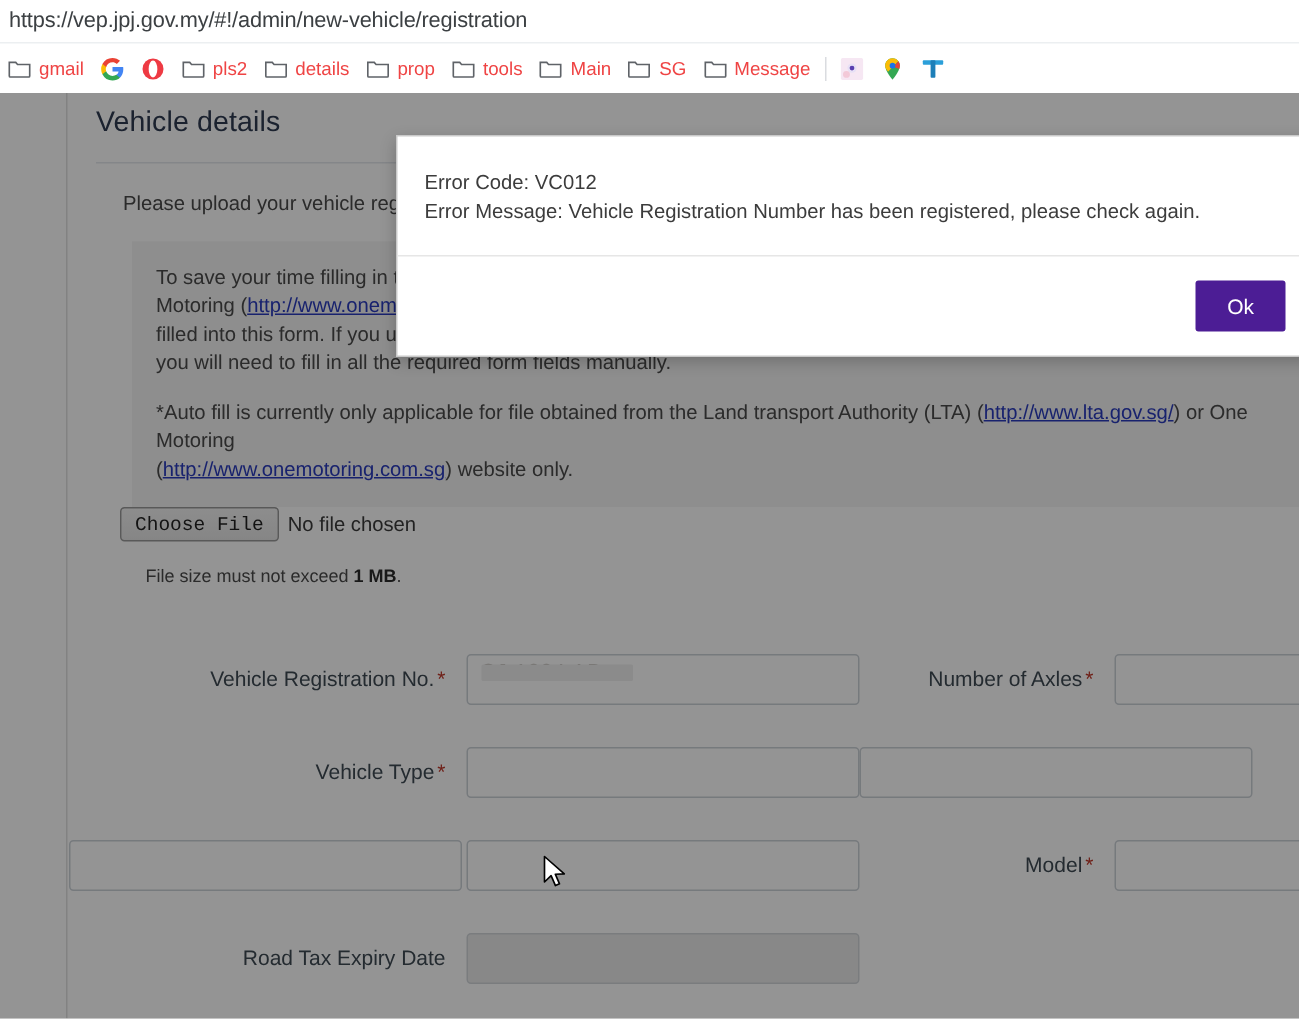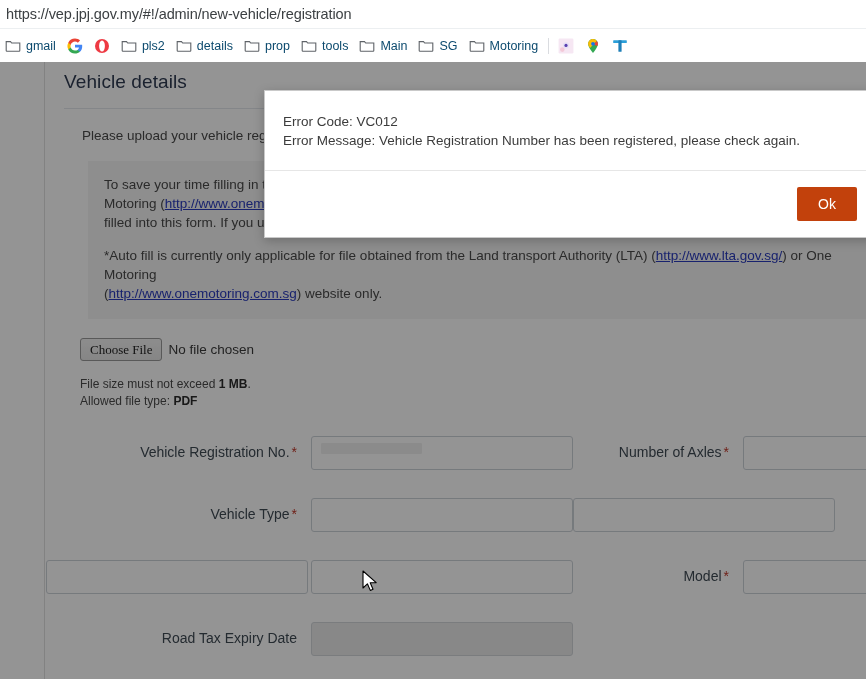--- a/index.html
+++ b/index.html
@@ -26,21 +26,21 @@
   #bookmarks-bar {
     position: absolute; left: 0; top: 28px; width: 866px; height: 34px;
     display: flex; align-items: center; gap: 0px;
     background: #ffffff;
     border-top: 1px solid #eceff1;
     overflow: hidden;
   }
   .bm {
     display: flex; align-items: center; gap: 5px;
     padding: 3px 6px 3px 5px;
-    font-size: 12.5px; color: #0c4a6e;
+    font-size: 12.5px; color: #ef4444;
     white-space: nowrap; border-radius: 4px;
     flex: 0 0 auto;
   }
   .bm-ico { width: 16px; height: 16px; flex: 0 0 16px; display:block; }
   #bm-divider { width: 1px; height: 16px; background: #dadce0; margin: 0 4px; flex:0 0 1px;}
 
   
   #page-viewport {
     position: absolute; left: 0; top: 62px; width: 866px; height: 617px;
     overflow: hidden;
@@ -81,30 +81,30 @@
   }
   #info-box p { margin: 0 0 14px 0; }
   #info-box p:last-child { margin-bottom: 0; }
   a.inline-link { color: #2a3bbd; text-decoration: underline; }
 
   #file-row {
     position: absolute; left: 34px; top: 276px;
     display: flex; align-items: center; gap: 6px;
   }
   #choose-file-btn {
-    font-family: Liberation Serif, serif;
+    font-family: Liberation Mono, monospace;
     font-size: 13px; color: #222;
     background: linear-gradient(#f3f3f3,#e6e6e6);
     border: 1px solid #9a9a9a; border-radius: 3px;
     padding: 3px 9px; line-height: 15px;
   }
   #no-file-text { font-size: 13.5px; color: #3b3b3b; }
 
   #file-hints {
-    position: absolute; left: 34px; top: 314px;
+    position: absolute; left: 51px; top: 314px;
     font-size: 12px; color: #4a4a4a; line-height: 17px;
   }
   #file-hints b { font-weight: 700; color: #2b2b2b; }
 
   
   #form-grid {
     position: absolute; left: 0px; top: 368px; right: -180px;
     display: grid;
     grid-template-columns: 265px 262px 170px 262px;
     column-gap: 0px; row-gap: 0px;
@@ -242,21 +242,21 @@
       <div class="bm">
         <svg viewBox="0 0 16 16" class="bm-ico">
           <path d="M1.2 3.6h4.3l1.2 1.4h8.1v7.6a.7.7 0 0 1-.7.7H1.9a.7.7 0 0 1-.7-.7z" fill="none" stroke="#5f6368" stroke-width="1.1"></path>
         </svg>
         <span>SG</span>
       </div>
       <div class="bm">
         <svg viewBox="0 0 16 16" class="bm-ico">
           <path d="M1.2 3.6h4.3l1.2 1.4h8.1v7.6a.7.7 0 0 1-.7.7H1.9a.7.7 0 0 1-.7-.7z" fill="none" stroke="#5f6368" stroke-width="1.1"></path>
         </svg>
-        <span>Motoring</span>
+        <span>Message</span>
       </div>
       <div id="bm-divider"></div>
       <div class="bm">
         <svg viewBox="0 0 16 16" class="bm-ico">
           <rect x="0.6" y="0.6" width="14.8" height="14.8" rx="1.2" fill="#f6e7f3"></rect>
           <circle cx="8" cy="7.4" r="3.1" fill="#e7e0f5"></circle>
           <circle cx="8" cy="7.4" r="1.6" fill="#5a3fb0"></circle>
           <circle cx="4.3" cy="11.6" r="2.3" fill="#f3c9d8"></circle>
         </svg>
       </div>
@@ -288,38 +288,36 @@
       <div id="page-title">Vehicle details</div>
       <div id="title-rule"></div>
 
       <div id="intro-line">Please upload your vehicle registration document (.pdf) here.</div>
 
       <div id="info-box">
         <p>
           <span>To save your time filling in the form, please upload the vehicle registration document from One</span><br>
           <span>Motoring (</span><a class="inline-link" href="#">http://www.onemotoring.com.sg</a><span>). Some of the required fields will be auto</span><br>
           <span>filled into this form. If you upload a document from any other source or in any other format,</span><br>
+          <span>you will need to fill in all the required form fields manually.</span>
         </p>
         <p>
           <span>*Auto fill is currently only applicable for file obtained from the Land transport Authority (LTA) (</span><a class="inline-link" href="#">http://www.lta.gov.sg/</a><span>) or One Motoring</span><br>
           <span>(</span><a class="inline-link" href="#">http://www.onemotoring.com.sg</a><span>) website only.</span>
         </p>
       </div>
 
       <div id="file-row">
         <button id="choose-file-btn">Choose File</button>
         <span id="no-file-text">No file chosen</span>
       </div>
 
       <div id="file-hints">
         <div>
           <span>File size must not exceed </span><b>1 MB</b><span>.</span>
-        </div>
-        <div>
-          <span>Allowed file type: </span><b>PDF</b>
         </div>
       </div>
 
       <div id="form-grid">
           <div class="f-label"><span>Vehicle Registration No.</span><span class="req">*</span></div>
           <div class="f-input-cell"><input type="text" class="f-input" style=""><div id="redact-ghost">SJ 1234 AB</div><div id="redact-bar"></div></div>
           <div class="f-label"><span>Number of Axles</span><span class="req">*</span></div>
           <div class="f-input-cell"><input type="text" class="f-input" style=""></div>
           <div class="f-label"><span>Vehicle Type</span><span class="req">*</span></div>
           <div class="f-input-cell"><input type="text" class="f-input" style=""></div>
@@ -339,19 +337,19 @@
 
 <div id="dim-overlay"></div>
 
 <div id="modal">
   <div id="modal-body">
     <div>Error Code: VC012</div>
     <div>Error Message: Vehicle Registration Number has been registered, please check again.</div>
   </div>
   <div id="modal-sep"></div>
   <div id="modal-footer">
-    <button id="ok-button" style="background: #c2410c;">Ok</button>
+    <button id="ok-button" style="background: #4c1d95;">Ok</button>
   </div>
 </div>
 
 <svg id="cursor" viewBox="0 0 18 24">
   <path d="M1,1 L1,18 L5.4,13.8 L8.3,20.4 L11.0,19.2 L8.2,12.8 L14.2,12.6 Z" fill="#ffffff" stroke="#000000" stroke-width="1.1" stroke-linejoin="round"></path>
 </svg>
 
 </body></html>

